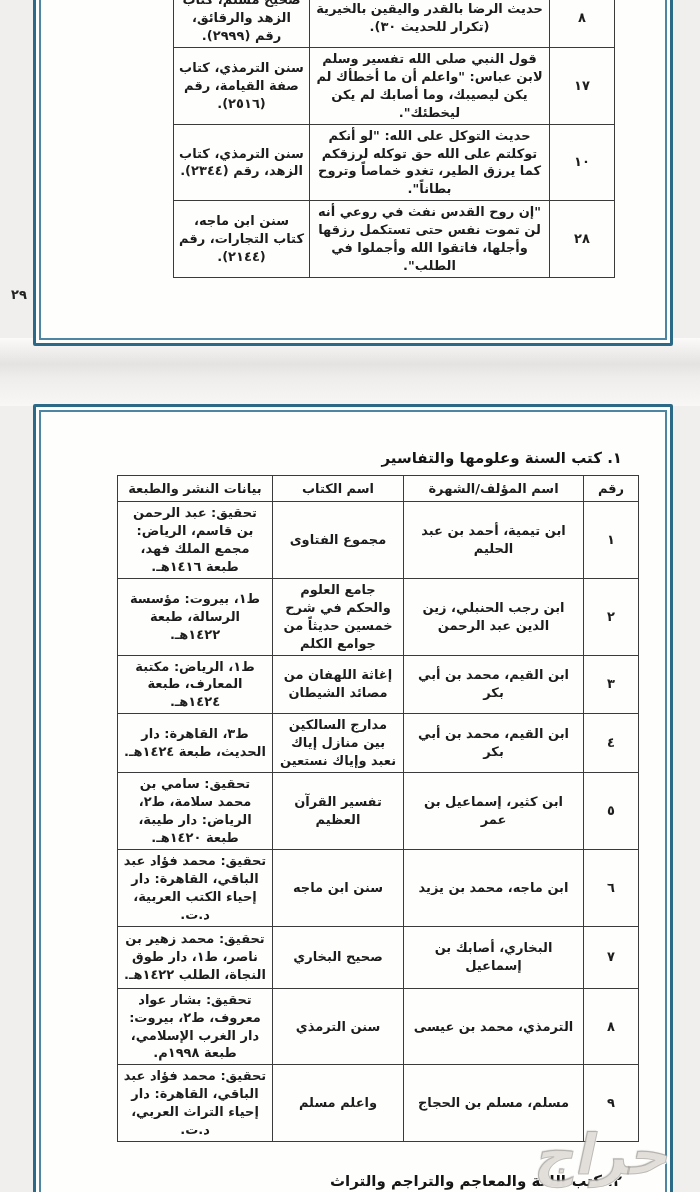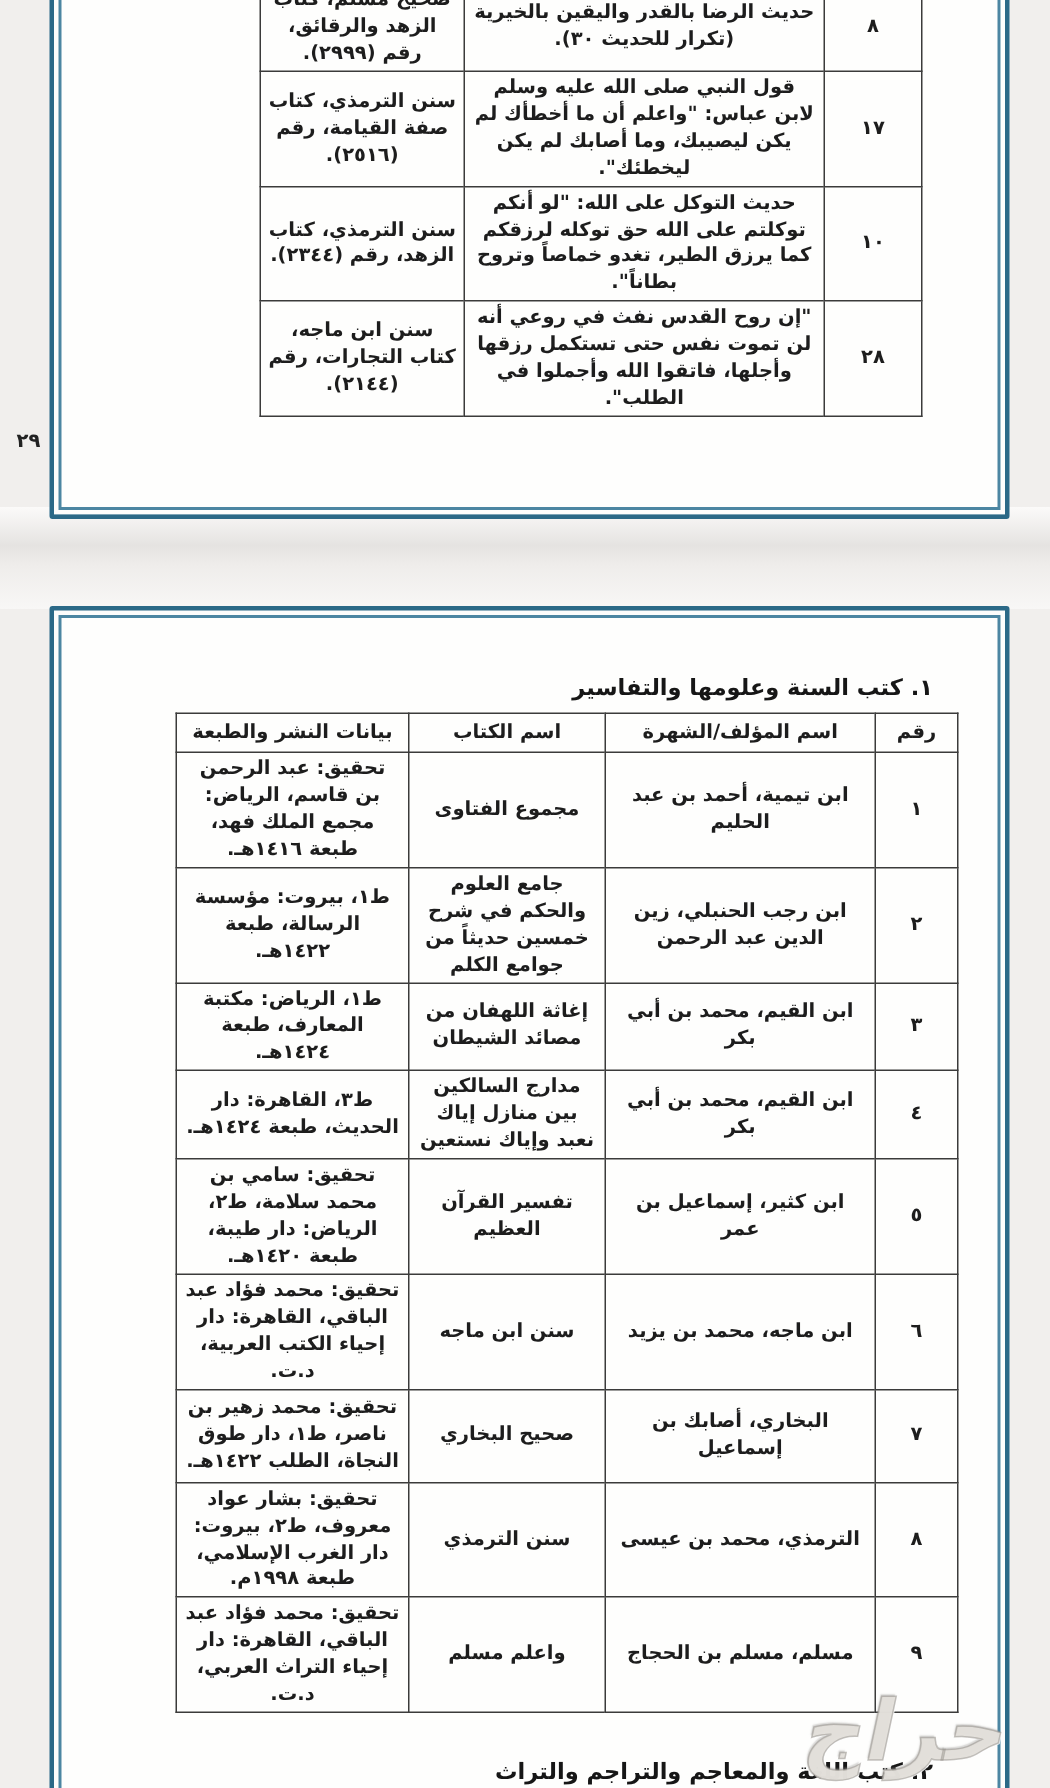--- a/index.html
+++ b/index.html
@@ -86,21 +86,21 @@
           <col style="width:136px">
         </colgroup>
       <tbody>
         <tr>
           <td>٨</td>
           <td>حديث الرضا بالقدر واليقين بالخيرية (تكرار للحديث ٣٠).</td>
           <td>صحيح مسلم، كتاب الزهد والرقائق، رقم (٢٩٩٩).</td>
         </tr>
         <tr>
           <td>١٧</td>
-          <td>قول النبي صلى الله عليه وسلم لابن عباس: "واعلم أن ما أخطأك لم يكن ليصيبك، وما أصابك لم يكن ليخطئك".</td>
+          <td>قول النبي صلى الله تفسير وسلم لابن عباس: "واعلم أن ما أخطأك لم يكن ليصيبك، وما أصابك لم يكن ليخطئك".</td>
           <td>سنن الترمذي، كتاب صفة القيامة، رقم (٢٥١٦).</td>
         </tr>
         <tr>
           <td>١٠</td>
           <td>حديث التوكل على الله: "لو أنكم توكلتم على الله حق توكله لرزقكم كما يرزق الطير، تغدو خماصاً وتروح بطاناً".</td>
           <td>سنن الترمذي، كتاب الزهد، رقم (٢٣٤٤).</td>
         </tr>
         <tr>
           <td>٢٨</td>
           <td>"إن روح القدس نفث في روعي أنه لن تموت نفس حتى تستكمل رزقها وأجلها، فاتقوا الله وأجملوا في الطلب".</td>

